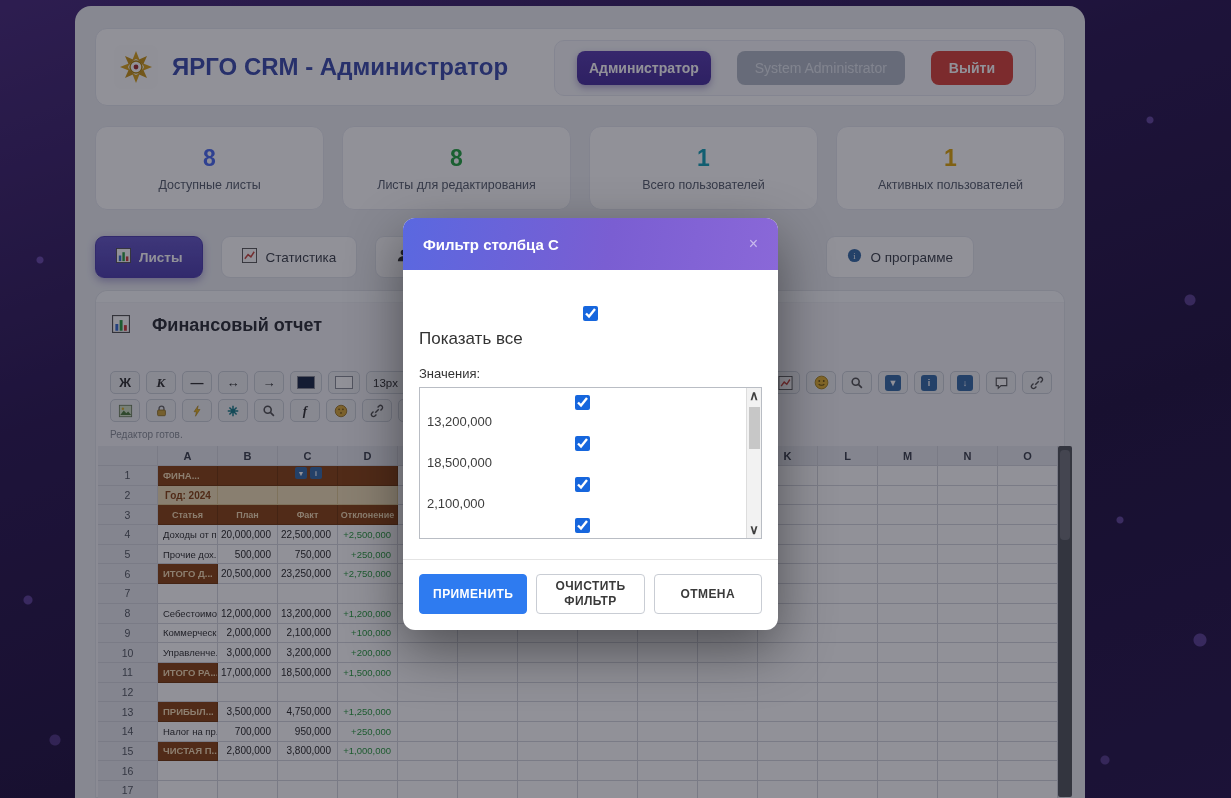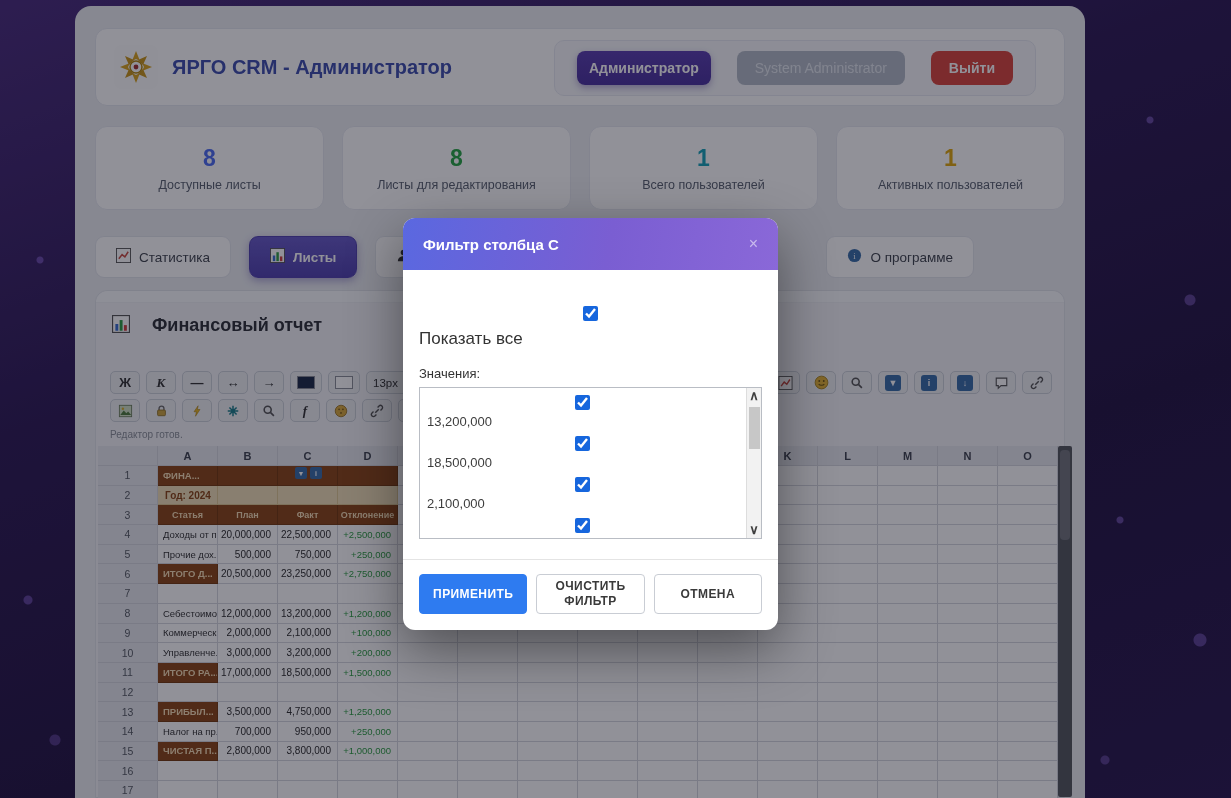--- a/index.html
+++ b/index.html
@@ -26,21 +26,21 @@
     background:#edeff3; border-radius:16px 16px 0 0; overflow:hidden; z-index:1;
   }
 
   
   .header-card {
     position:absolute; left:20px; top:22px; width:970px; height:78px;
     background:#ffffff; border:1px solid #e4e7ee; border-radius:12px;
     display:flex; align-items:center; padding:0 18px;
   }
   .logo { width:44px; height:44px; border-radius:8px; background:#fdfdfd; display:flex; align-items:center; justify-content:center; }
-  .app-title { margin-left:14px; font-size:20px; font-weight:700; color:#3e4fae; }
+  .app-title { margin-left:14px; font-size:24px; font-weight:700; color:#3e4fae; }
   .user-panel {
     position:absolute; right:28px; top:11px; width:482px; height:56px;
     background:#f7f8fb; border:1px solid #e8eaf2; border-radius:10px;
     display:flex; align-items:center; justify-content:space-between; padding:0 22px;
   }
   .btn { border:none; border-radius:8px; font-size:14px; cursor:pointer; font-family:inherit; }
   .btn-role { background:linear-gradient(180deg,#5a3fb0,#4b339e); color:#fff; font-weight:700; padding:9px 12px; box-shadow:0 3px 7px rgba(60,35,140,.35); }
   .btn-user { background:#b3bac6; color:#e2e7ee; padding:9px 18px; }
   .btn-logout { background:#d9453c; color:#fff; font-weight:700; padding:9px 18px; }
 
@@ -173,35 +173,35 @@
         <div class="stat-value" style="color: rgb(23, 162, 184);">1</div>
         <div class="stat-label">Всего пользователей</div>
       </div>
       <div class="stat-card">
         <div class="stat-value" style="color: rgb(224, 168, 14);">1</div>
         <div class="stat-label">Активных пользователей</div>
       </div>
     </div>
 
   <div class="tabs-row">
-      <button class="tab">
-        <span><svg width="15" height="15" viewBox="0 0 16 16">
-            <rect x="0.5" y="0.5" width="15" height="15" fill="#fff" stroke="#555"></rect>
-            <polyline points="3,11.5 6.5,7 9.5,9.5 13,4" stroke="#c94b42" stroke-width="1.6" fill="none"></polyline>
-          </svg></span>
-        <span>Статистика</span>
-      </button>
       <button class="tab active">
         <span><svg width="15" height="15" viewBox="0 0 16 16">
             <rect x="0.5" y="0.5" width="15" height="15" fill="#fff" stroke="#555"></rect>
             <rect x="3" y="8" width="2.6" height="6" fill="#3a6ed0"></rect>
             <rect x="6.8" y="4.5" width="2.6" height="9.5" fill="#2f9e44"></rect>
             <rect x="10.6" y="9" width="2.6" height="5" fill="#d04040"></rect>
           </svg></span>
         <span>Листы</span>
+      </button>
+      <button class="tab">
+        <span><svg width="15" height="15" viewBox="0 0 16 16">
+            <rect x="0.5" y="0.5" width="15" height="15" fill="#fff" stroke="#555"></rect>
+            <polyline points="3,11.5 6.5,7 9.5,9.5 13,4" stroke="#c94b42" stroke-width="1.6" fill="none"></polyline>
+          </svg></span>
+        <span>Статистика</span>
       </button>
       <button class="tab">
         <span><svg width="15" height="15" viewBox="0 0 16 16">
             <circle cx="8" cy="4.8" r="3" fill="#333"></circle>
             <path d="M2 14c0-3.4 2.7-5.2 6-5.2s6 1.8 6 5.2z" fill="#333"></path>
           </svg></span>
         <span>Пользователи</span>
       </button>
       <div class="tab-spacer"></div>
       <button class="tab">

